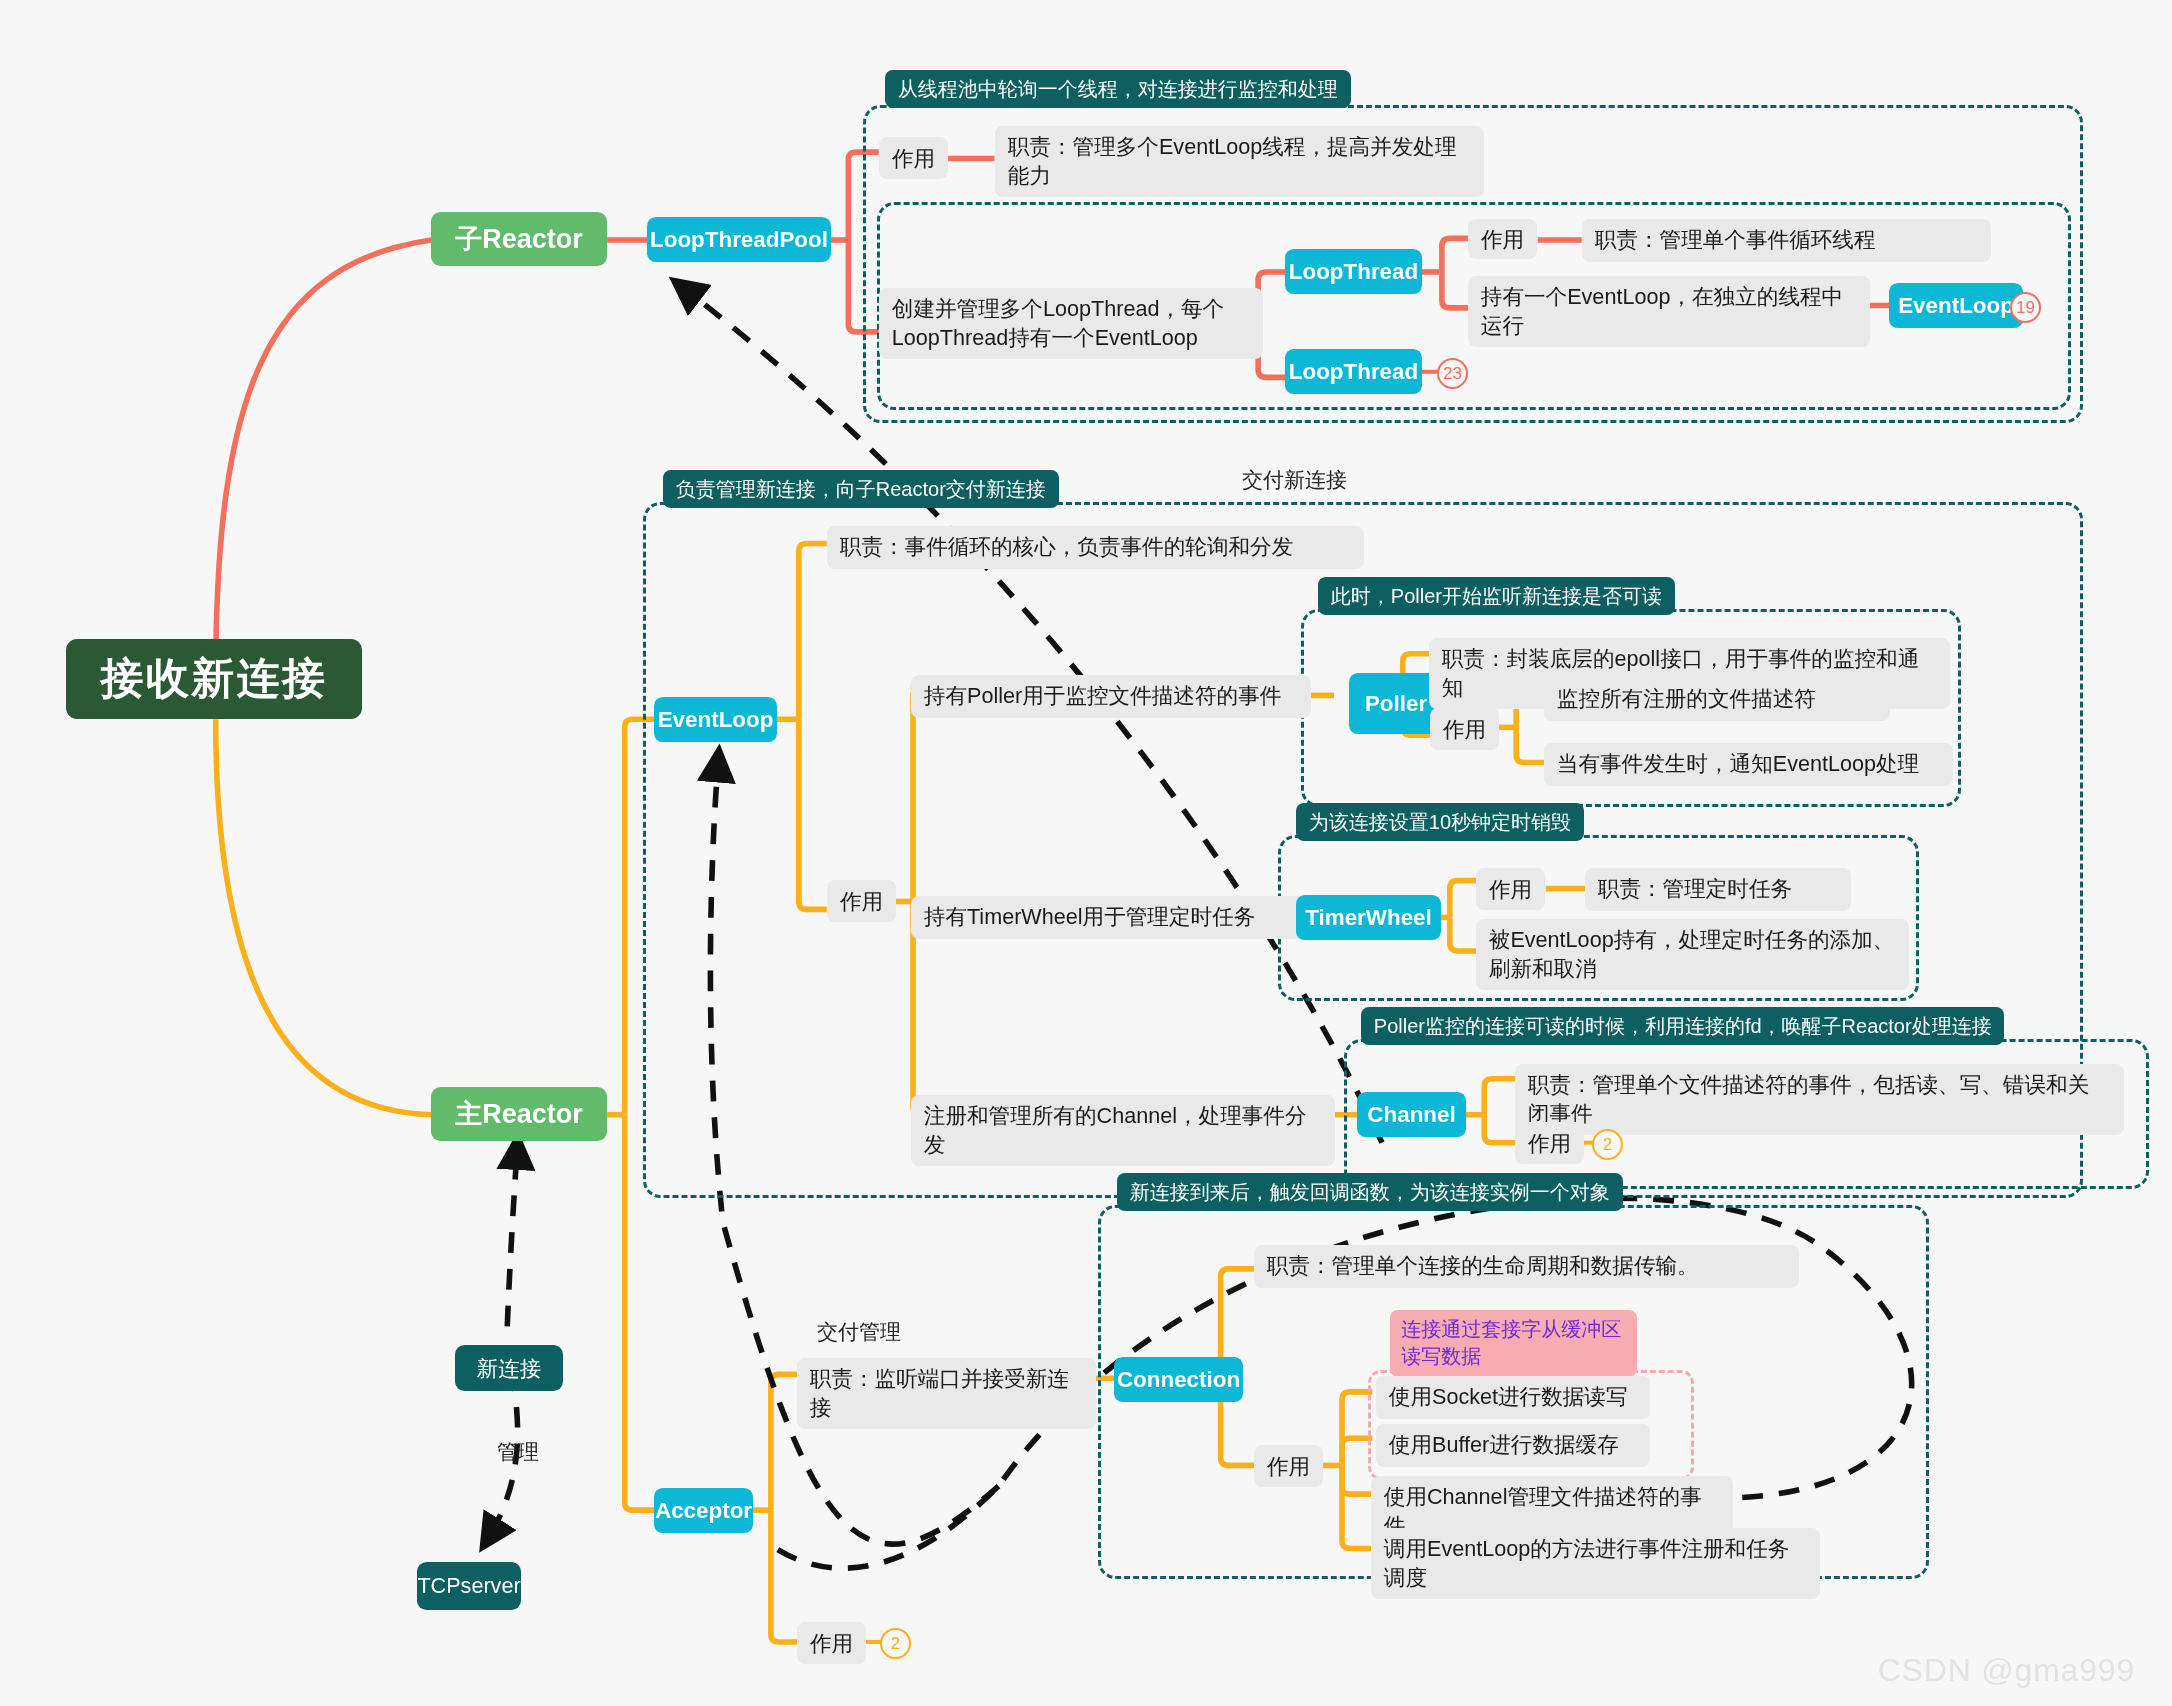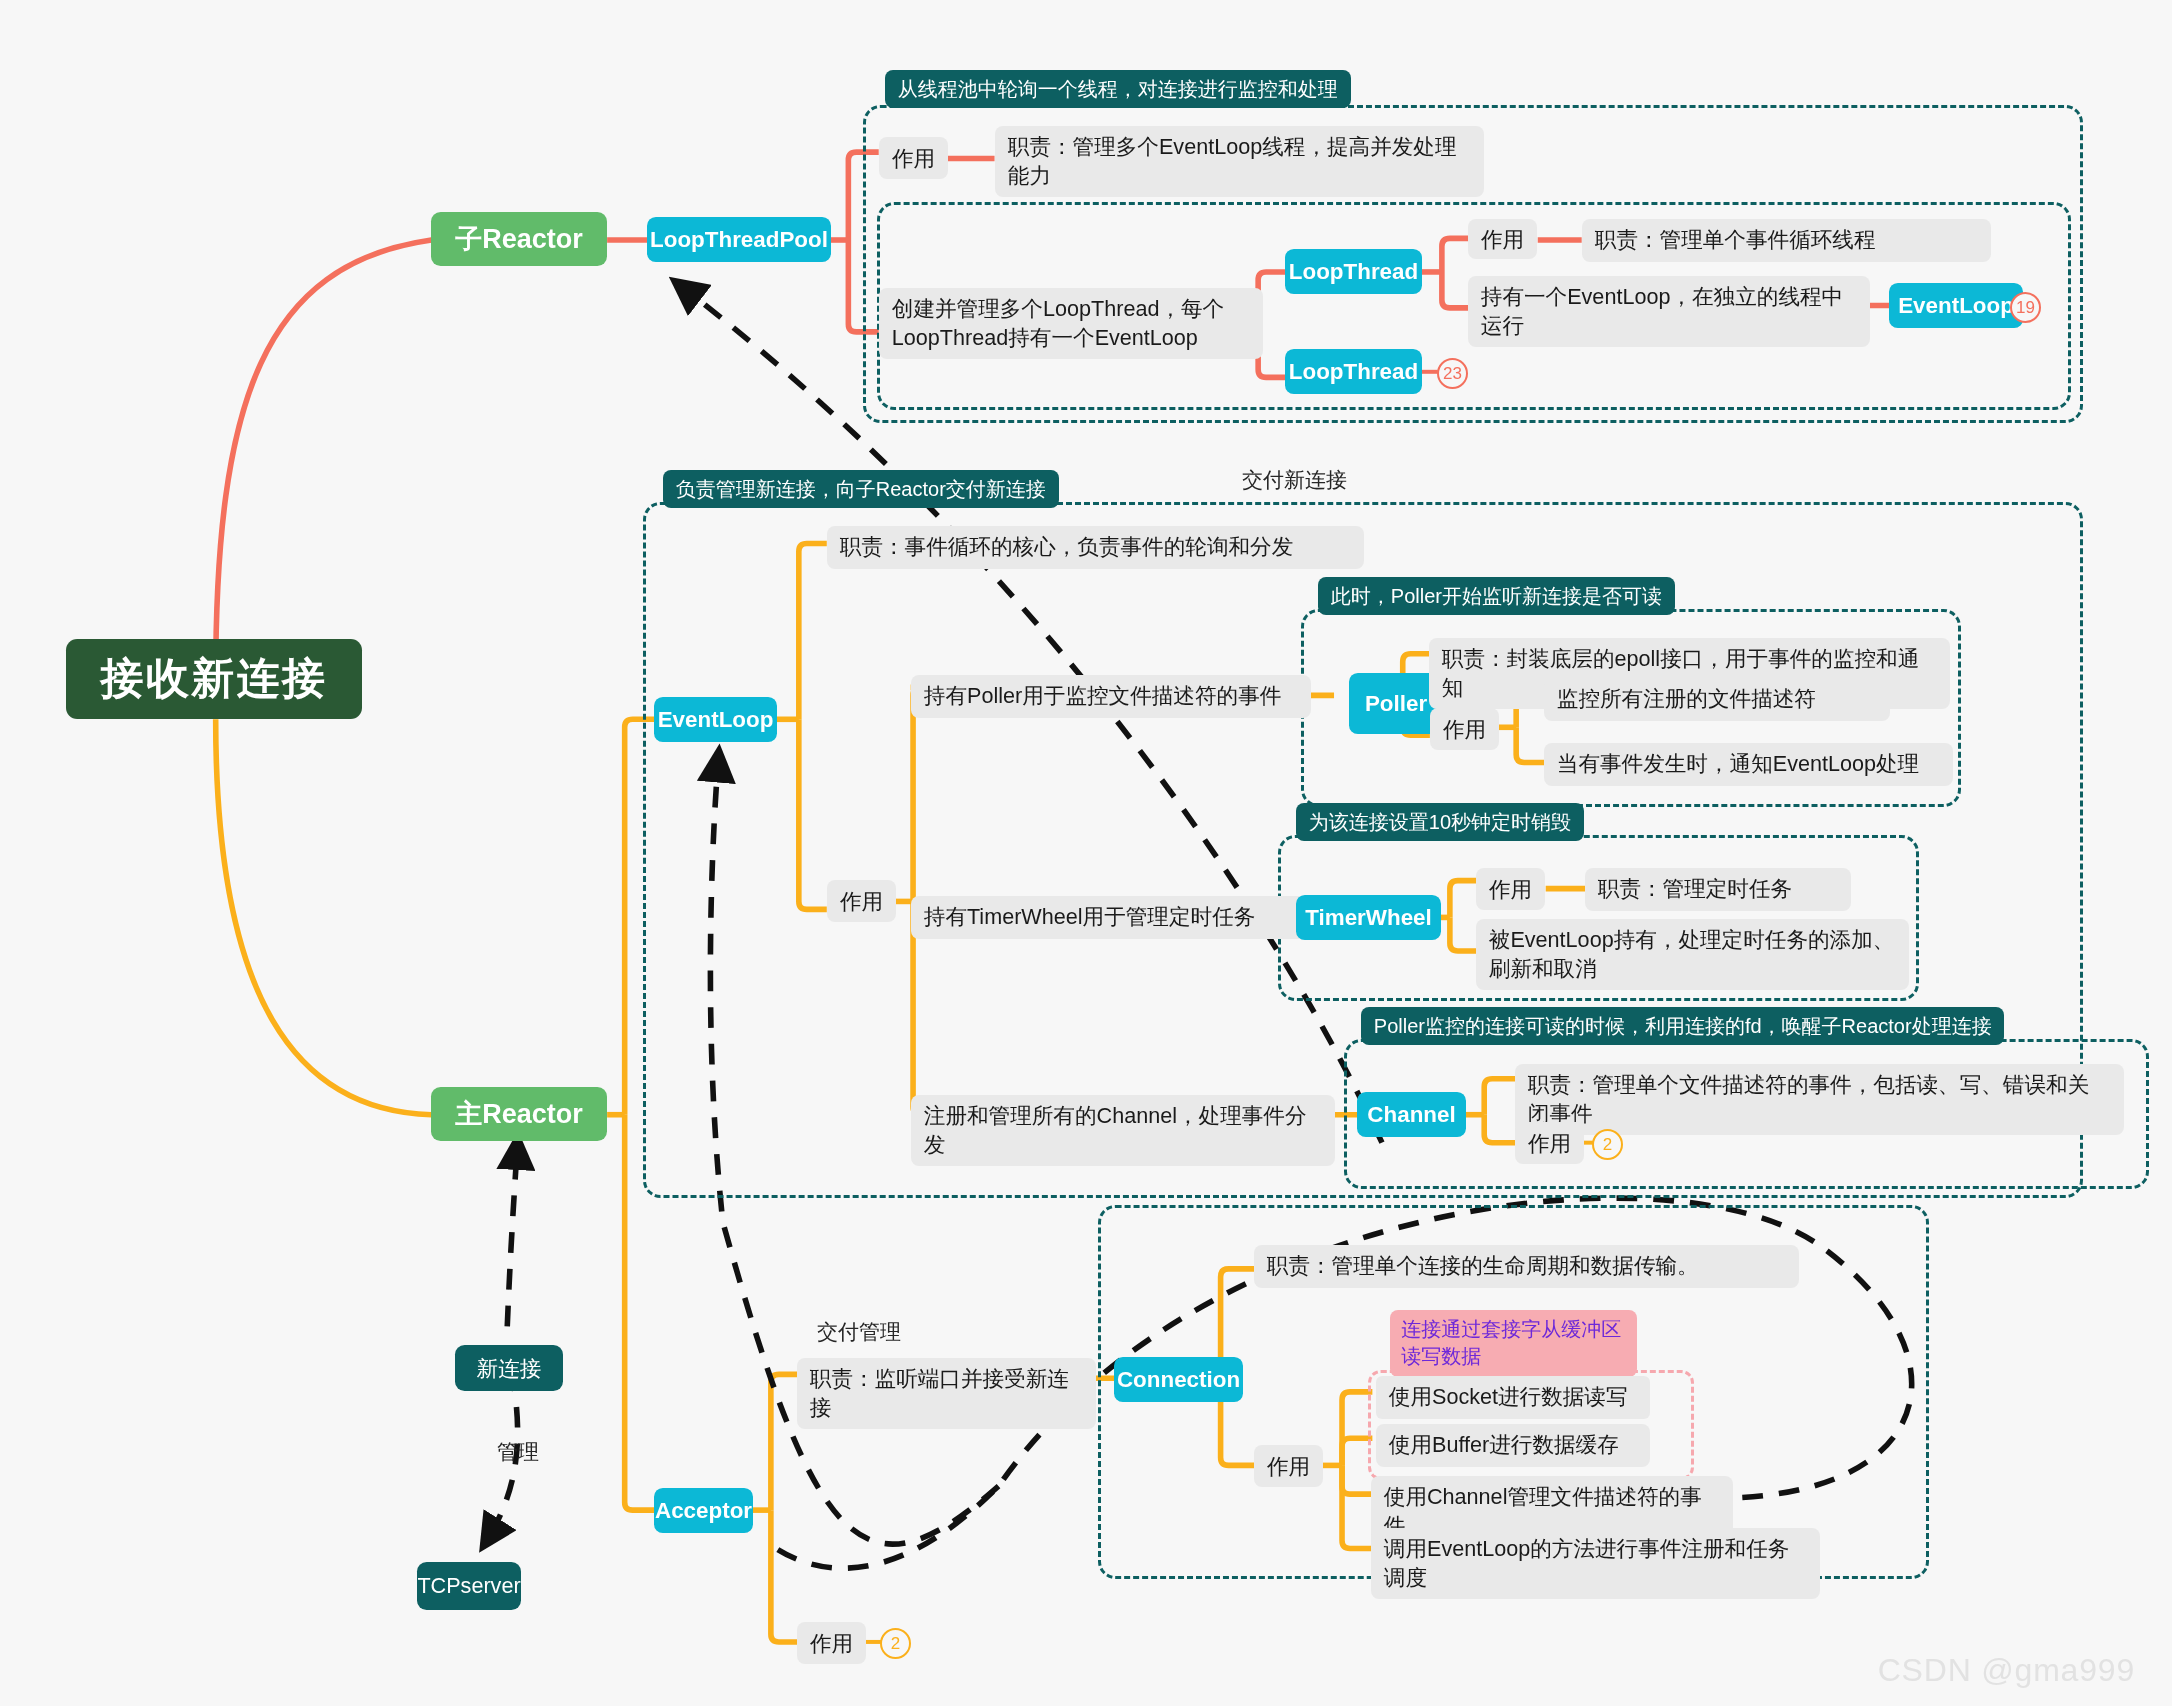--- a/index.html
+++ b/index.html
@@ -190,20 +190,21 @@
   <div class="frame" style="left:1344px;top:1039px;width:799px;height:144px;"></div>
 
   <div class="frame" style="left:1098px;top:1205px;width:825px;height:368px;"></div>
   <div class="frame-pink" style="left:1368px;top:1370px;width:320px;height:104px;"></div>
 
   <div class="chip" style="left:885px;top:70px;">从线程池中轮询一个线程，对连接进行监控和处理</div>
   <div class="chip" style="left:663px;top:470px;">负责管理新连接，向子Reactor交付新连接</div>
   <div class="chip" style="left:1318px;top:577px;">此时，Poller开始监听新连接是否可读</div>
   <div class="chip" style="left:1296px;top:803px;">为该连接设置10秒钟定时销毁</div>
   <div class="chip" style="left:1361px;top:1007px;">Poller监控的连接可读的时候，利用连接的fd，唤醒子Reactor处理连接</div>
+  <div class="chip" style="left:1117px;top:1173px;">新连接到来后，触发回调函数，为该连接实例一个对象</div>
 
   <div class="node root" style="left:66px;top:639px;width:296px;height:80px;">接收新连接</div>
 
   <div class="node green" style="left:431px;top:212px;width:176px;height:54px;">子Reactor</div>
 
   <div class="node green" style="left:431px;top:1087px;width:176px;height:54px;">主Reactor</div>
 
   <div class="node teal" style="left:455px;top:1325px;width:108px;height:46px;">新连接</div>
   <div class="node teal" style="left:417px;top:1542px;width:104px;height:48px;">TCPserver</div>
   <div class="edge-label" style="left:497px;top:1438px;">管理</div>

